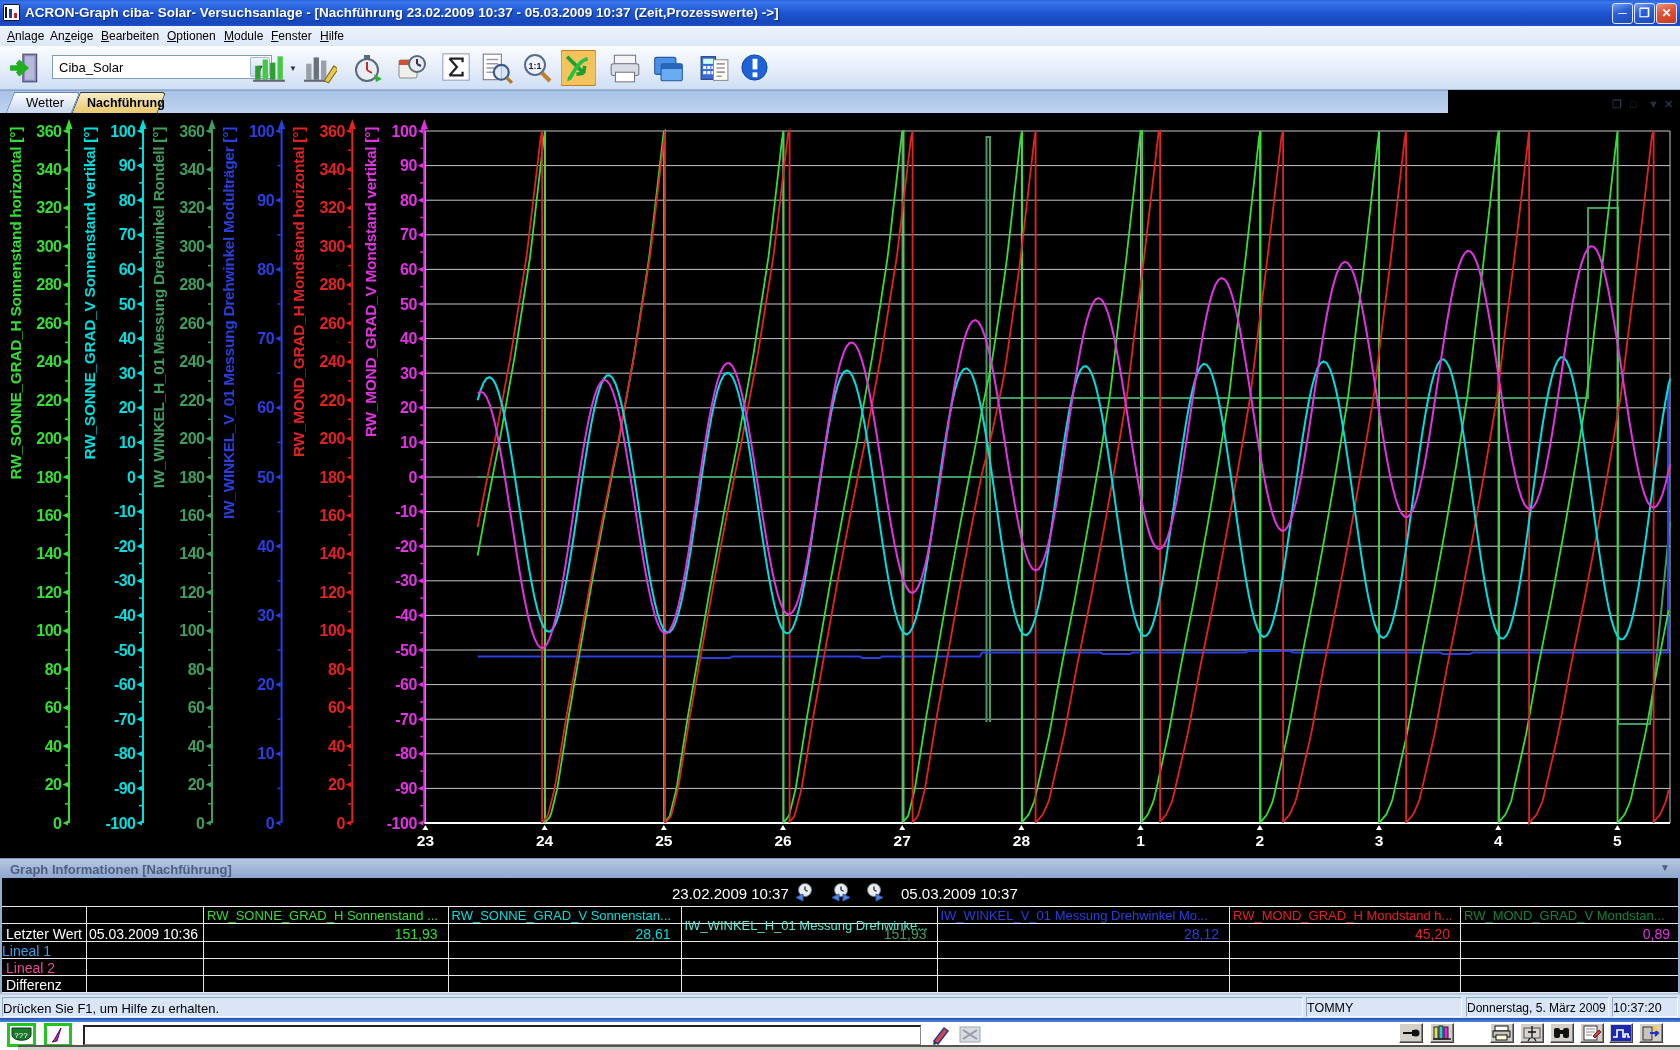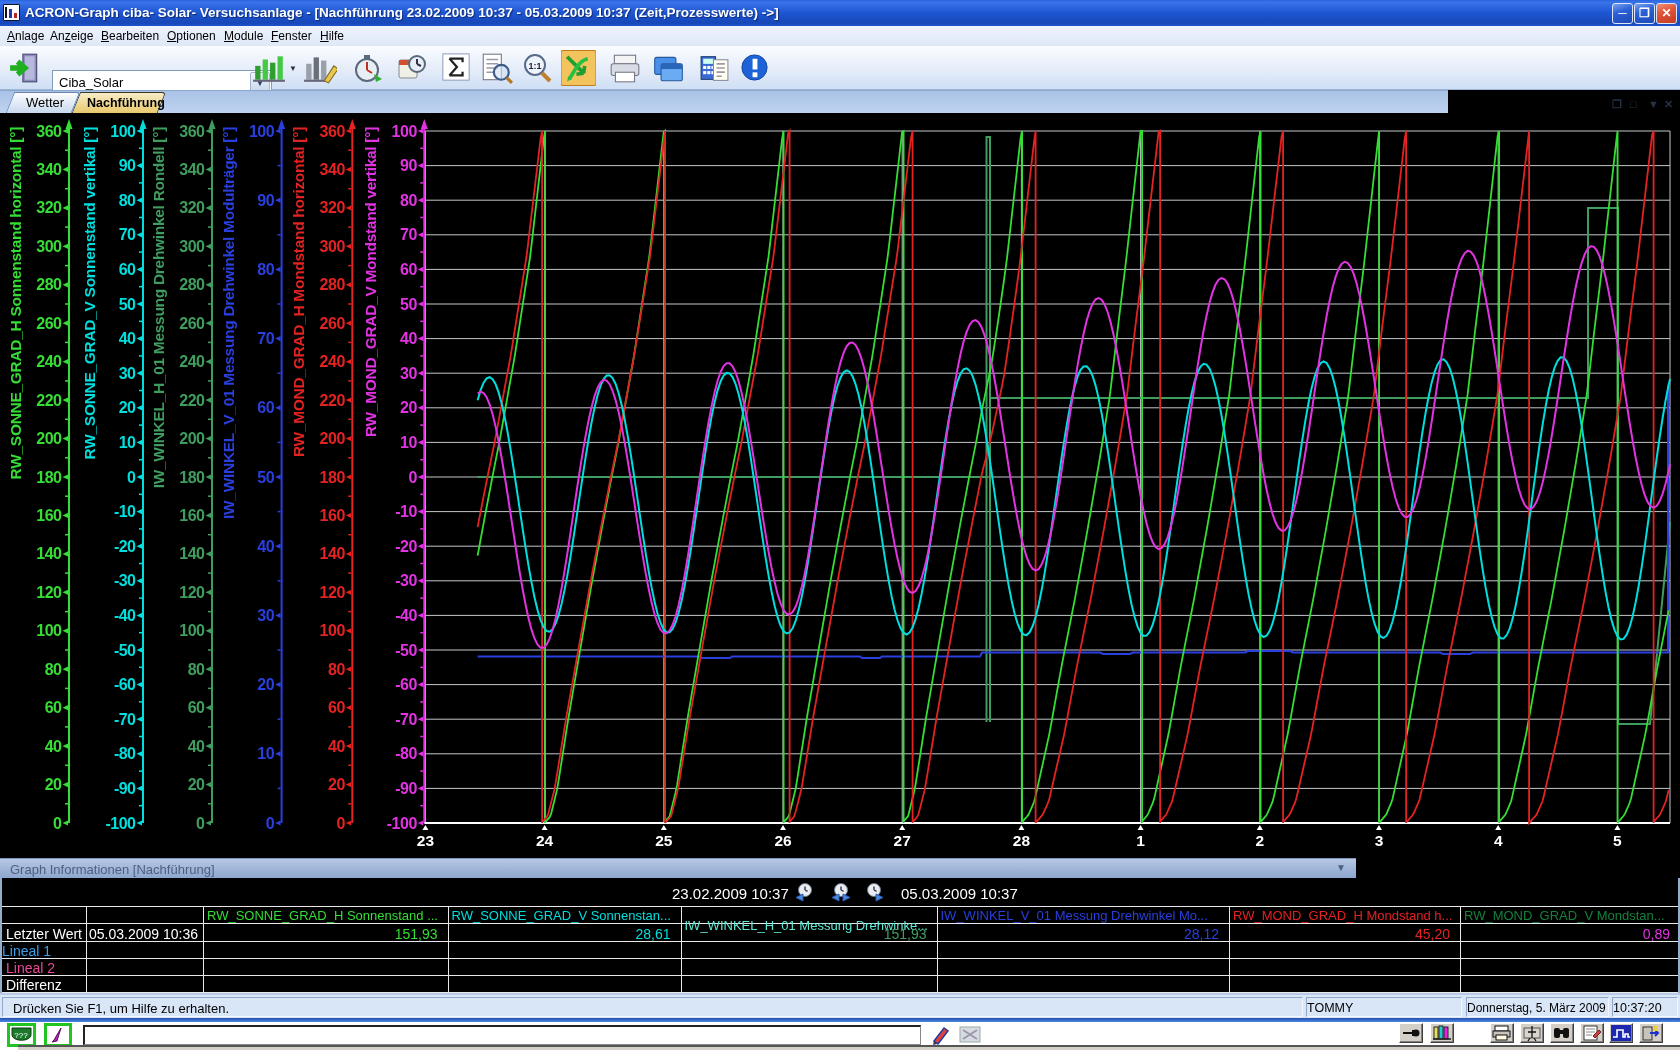--- a/index.html
+++ b/index.html
@@ -19,40 +19,40 @@
 .winbtn.close{background:linear-gradient(160deg,#f09078 0%,#e2563a 40%,#c23a1e 100%)}
 
 #menubar{left:0;top:26px;width:1680px;height:20px;background:linear-gradient(180deg,#eef3fc,#dde8f7);
  font-size:12px;color:#000}
 #menubar span{position:absolute;top:3px}
 #menubar u{text-decoration:underline}
 
 #toolbar{left:0;top:46px;width:1680px;height:44px;
  background:linear-gradient(180deg,#fafcff 0%,#e7eefa 50%,#cfdff4 100%);
  border-bottom:1px solid #9fb6d6}
-#combo{position:absolute;left:52px;top:24px;width:220px;height:24px;background:#fff;
+#combo{position:absolute;left:52px;top:9px;width:220px;height:24px;background:#fff;
  border:1px solid #7f9db9;font-size:13px;color:#000}
 #combo .ct{position:absolute;left:6px;top:4px}
 #combo .cbtn{position:absolute;right:1px;top:1px;width:20px;height:20px;
  background:linear-gradient(180deg,#f2f6fc,#c9d9ef);border:1px solid #a4b8d4;border-radius:2px;
  font-size:9px;text-align:center;line-height:20px;color:#30406a}
 
 #tabbar{left:0;top:90px;width:1448px;height:23px;background:linear-gradient(180deg,#a9c2e6,#bed3f1);
  border-top:1px solid #8aa6cc}
 .tab{position:absolute;bottom:0;height:21px;font-size:13px;color:#111;text-align:center}
 .tabwetter{left:10px;width:66px;background:linear-gradient(180deg,#fdfdfe,#c8d8ee);
  border:1px solid #6a87ab;border-bottom:none;transform:skewX(-22deg);border-radius:0 3px 0 0}
 .tabnach{left:76px;width:86px;background:linear-gradient(180deg,#f7ecc6,#e9c96e);
  border:1px solid #3a3a2a;border-bottom:none;transform:skewX(-22deg);border-radius:0 4px 0 0}
 .tablabel{position:absolute;bottom:3px;font-size:13px}
 .tabctl{position:absolute;top:7px;color:#253045;font-size:11px;font-weight:bold}
 
-#infohead{left:0;top:858px;width:1356px;height:20px;
+#infohead{left:0;top:858px;width:1680px;height:20px;
  background:linear-gradient(180deg,#b6c8e4 0%,#9db3d6 60%,#8ea7cf 100%);
- border-top:1px solid #7f97bd;color:#4e5f7e;font-size:13px;font-weight:normal}
+ border-top:1px solid #7f97bd;color:#4e5f7e;font-size:13px;font-weight:bold}
 #infotable{left:0;top:878px;width:1680px;height:115px;background:#000;border-left:2px solid #94acd0;border-right:2px solid #94acd0}
 #infotable .t{position:absolute;white-space:nowrap;font-size:14px}
 #infotable .h{font-size:13px}
 .gline{position:absolute;background:#e8e8e8}
 
 #statusbar{left:0;top:993px;width:1680px;height:25px;background:#d9e6f7;
  border-top:2px solid #b8cce8;font-size:13px;color:#000}
 .sbox{position:absolute;top:2px;height:20px;border:1px solid #92a6c8;white-space:nowrap;overflow:hidden;
  border-bottom-color:#f4f8fe;border-right-color:#f4f8fe;background:#d9e6f7;font-size:12.5px;padding-top:3px}
 
@@ -643,21 +643,21 @@
     <path d="M10 7 L10 3.4 M10 7 L12.6 8.4" stroke="#334" stroke-width="1.4"></path>
     <path d="M8 11 L1 14.5 8 18 z" fill="#4a86e0" stroke="#2a5cb0"></path>
     <path d="M12 11 L19 14.5 12 18 z" fill="#4a86e0" stroke="#2a5cb0"></path>
   </svg>
 <svg class="abs" style="left:864px;top:883px" width="20" height="19" viewBox="0 0 20 19" xmlns="http://www.w3.org/2000/svg">
     <circle cx="10" cy="7" r="6.5" fill="#e9edf2" stroke="#6a7684"></circle>
     <path d="M10 7 L10 3.4 M10 7 L12.6 8.4" stroke="#334" stroke-width="1.4"></path>
     <path d="M12 11 L19 14.5 12 18 z" fill="#4a86e0" stroke="#2a5cb0"></path>
   </svg>
 <div id="statusbar" class="abs">
- <div class="sbox" style="left:2px;width:1301px;text-align:left;padding-left:10px;font-size:13px">Drücken Sie F1, um Hilfe zu erhalten.</div>
+ <div class="sbox" style="left:2px;width:1301px;text-align:left;padding-left:0;font-size:13px">Drücken Sie F1, um Hilfe zu erhalten.</div>
  <div class="sbox" style="left:1306px;width:156px">TOMMY</div>
  <div class="sbox" style="left:1466px;width:143px;font-size:12px">Donnerstag, 5. März 2009</div>
  <div class="sbox" style="left:1612px;width:66px">10:37:20</div>
 </div>
 <div id="bottombar" class="abs">
  <div class="blueline"></div>
  <div class="gbtn" style="left:7px"><svg width="23" height="18" viewBox="0 0 23 18" xmlns="http://www.w3.org/2000/svg">
    <path d="M2 2 h19 v7 a9 5 0 0 1 -19 0 z" fill="#1a7a2a" stroke="#0a3a12"></path>
    <text x="11" y="12" font-size="8" fill="#fff" text-anchor="middle">???</text>
       </svg></div>

